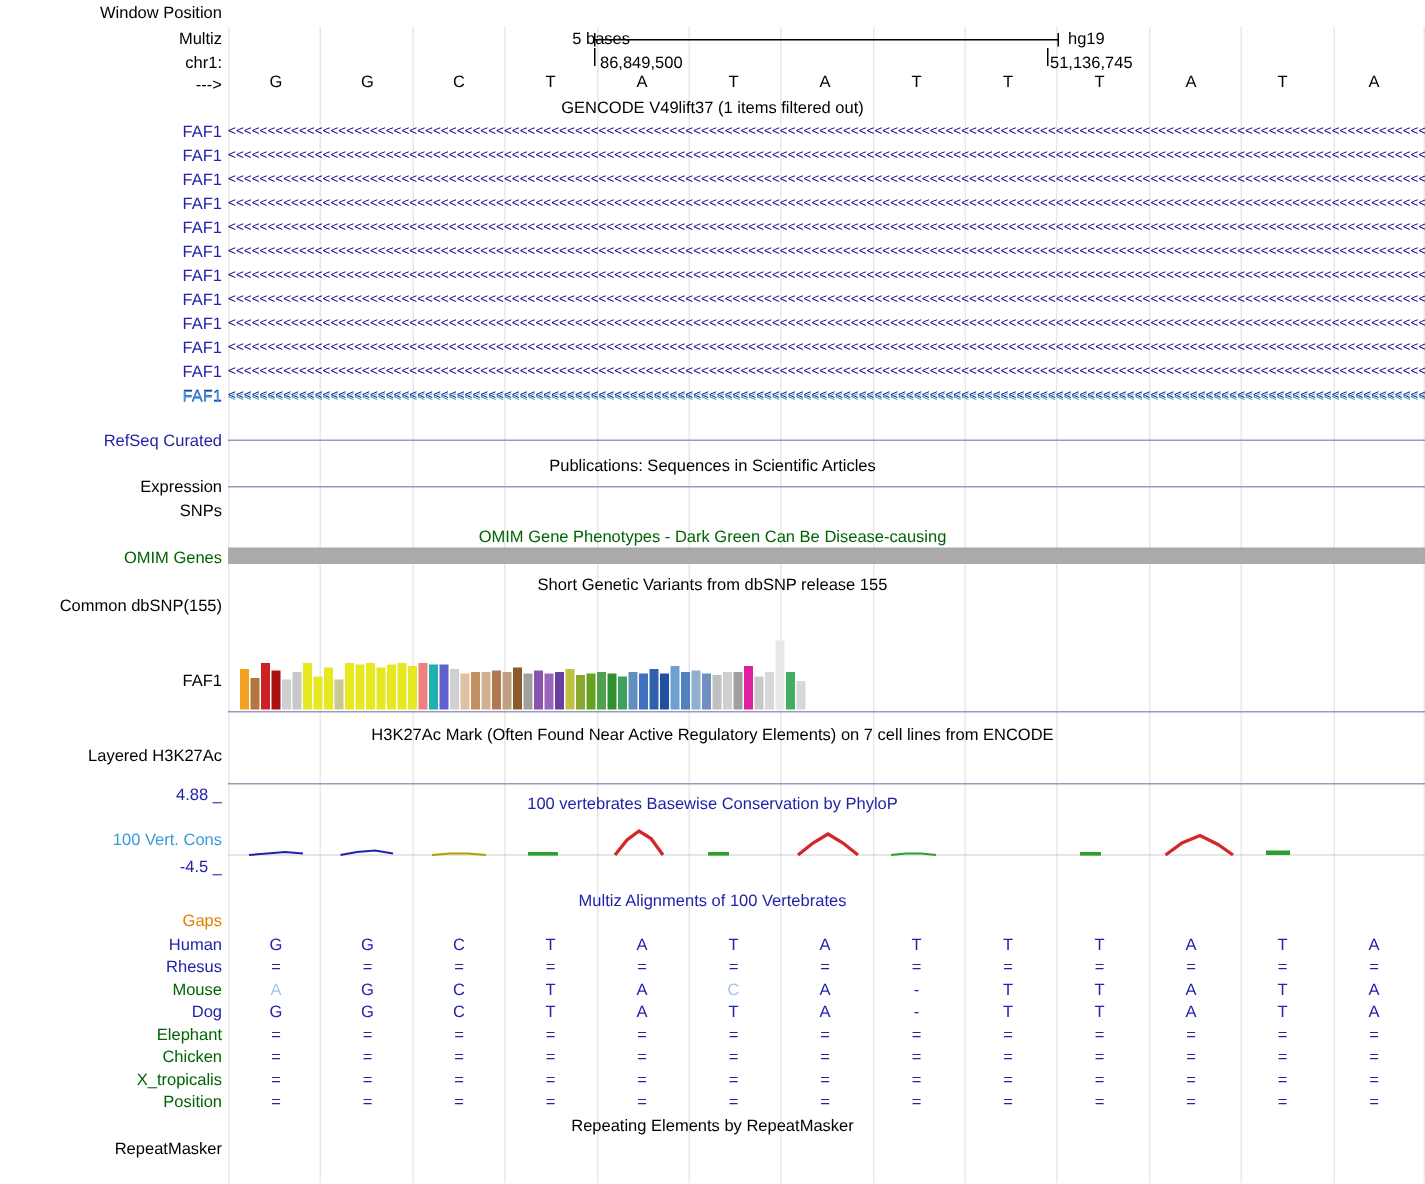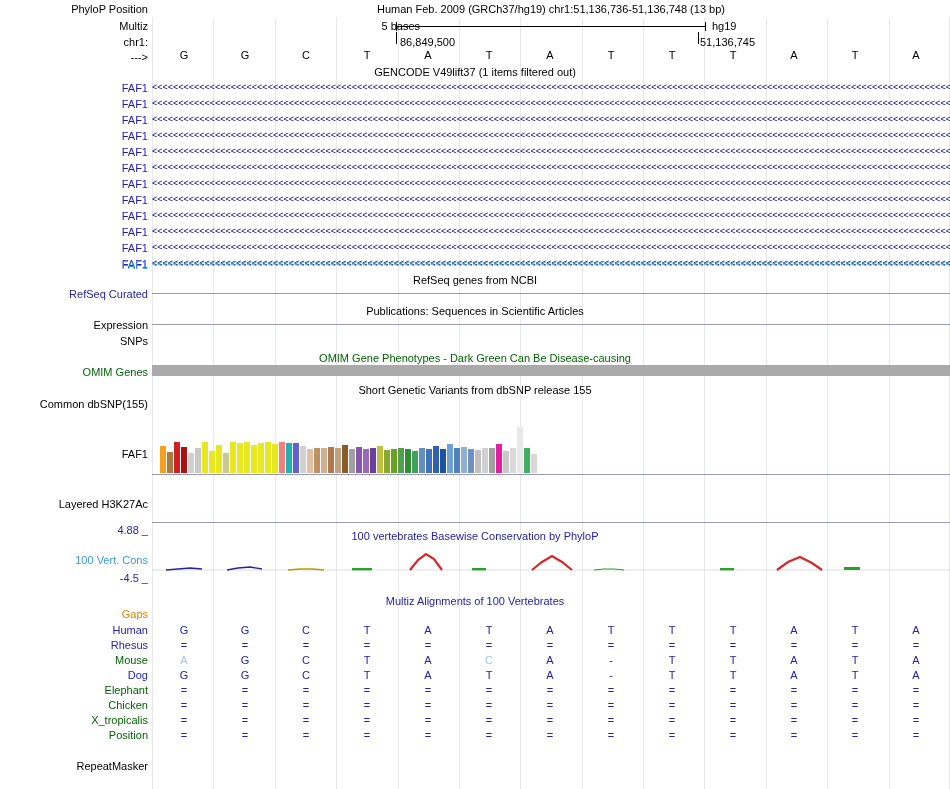--- a/index.html
+++ b/index.html
@@ -130,22 +130,21 @@
       <i style="left:368px"></i>
       <i style="left:430px"></i>
       <i style="left:491px"></i>
       <i style="left:552px"></i>
       <i style="left:614px"></i>
       <i style="left:675px"></i>
       <i style="left:737px"></i>
       <i style="left:797px"></i>
     </div>
 
-  <div class="lbl" style="left:0;top:3px;width:148px;">PhyloP Position</div>
-  <div class="ctr" style="left:152px;top:3px;width:798px;">Human Feb. 2009 (GRCh37/hg19)   chr1:51,136,736-51,136,748 (13 bp)</div>
+  <div class="lbl" style="left:0;top:3px;width:148px;">Window Position</div>
 
   <div class="lbl" style="left:0;top:20px;width:148px;">Multiz</div>
   <div class="ctr" style="left:290px;top:20px;width:130px;text-align:right;">5 bases</div>
   <div class="scalebar" style="left:396px;top:22px;width:310px;">
     <div class="l"></div>
       <div class="m"></div>
       <div class="r" style="left:309px;"></div>
   </div>
   <div class="ctr" style="left:712px;top:20px;width:80px;text-align:left;">hg19</div>
 
@@ -207,21 +206,20 @@
 
   <div class="lbl bluelabel" style="left:0;top:242px;width:148px;">FAF1</div>
   <div class="arrowline" style="top:242px;">&lt;&lt;&lt;&lt;&lt;&lt;&lt;&lt;&lt;&lt;&lt;&lt;&lt;&lt;&lt;&lt;&lt;&lt;&lt;&lt;&lt;&lt;&lt;&lt;&lt;&lt;&lt;&lt;&lt;&lt;&lt;&lt;&lt;&lt;&lt;&lt;&lt;&lt;&lt;&lt;&lt;&lt;&lt;&lt;&lt;&lt;&lt;&lt;&lt;&lt;&lt;&lt;&lt;&lt;&lt;&lt;&lt;&lt;&lt;&lt;&lt;&lt;&lt;&lt;&lt;&lt;&lt;&lt;&lt;&lt;&lt;&lt;&lt;&lt;&lt;&lt;&lt;&lt;&lt;&lt;&lt;&lt;&lt;&lt;&lt;&lt;&lt;&lt;&lt;&lt;&lt;&lt;&lt;&lt;&lt;&lt;&lt;&lt;&lt;&lt;&lt;&lt;&lt;&lt;&lt;&lt;&lt;&lt;&lt;&lt;&lt;&lt;&lt;&lt;&lt;&lt;&lt;&lt;&lt;&lt;&lt;&lt;&lt;&lt;&lt;&lt;&lt;&lt;&lt;&lt;&lt;&lt;&lt;&lt;&lt;&lt;&lt;&lt;&lt;&lt;&lt;&lt;&lt;&lt;&lt;&lt;&lt;&lt;&lt;&lt;&lt;&lt;&lt;&lt;&lt;&lt;&lt;&lt;&lt;&lt;&lt;&lt;&lt;&lt;&lt;&lt;&lt;&lt;&lt;&lt;&lt;&lt;&lt;&lt;&lt;&lt;&lt;&lt;&lt;&lt;&lt;&lt;&lt;&lt;&lt;&lt;&lt;&lt;&lt;&lt;&lt;&lt;&lt;&lt;</div>
 
   <div class="lbl bluelabel" style="left:0;top:258px;width:148px;">FAF1</div>
   <div class="arrowline" style="top:258px;">&lt;&lt;&lt;&lt;&lt;&lt;&lt;&lt;&lt;&lt;&lt;&lt;&lt;&lt;&lt;&lt;&lt;&lt;&lt;&lt;&lt;&lt;&lt;&lt;&lt;&lt;&lt;&lt;&lt;&lt;&lt;&lt;&lt;&lt;&lt;&lt;&lt;&lt;&lt;&lt;&lt;&lt;&lt;&lt;&lt;&lt;&lt;&lt;&lt;&lt;&lt;&lt;&lt;&lt;&lt;&lt;&lt;&lt;&lt;&lt;&lt;&lt;&lt;&lt;&lt;&lt;&lt;&lt;&lt;&lt;&lt;&lt;&lt;&lt;&lt;&lt;&lt;&lt;&lt;&lt;&lt;&lt;&lt;&lt;&lt;&lt;&lt;&lt;&lt;&lt;&lt;&lt;&lt;&lt;&lt;&lt;&lt;&lt;&lt;&lt;&lt;&lt;&lt;&lt;&lt;&lt;&lt;&lt;&lt;&lt;&lt;&lt;&lt;&lt;&lt;&lt;&lt;&lt;&lt;&lt;&lt;&lt;&lt;&lt;&lt;&lt;&lt;&lt;&lt;&lt;&lt;&lt;&lt;&lt;&lt;&lt;&lt;&lt;&lt;&lt;&lt;&lt;&lt;&lt;&lt;&lt;&lt;&lt;&lt;&lt;&lt;&lt;&lt;&lt;&lt;&lt;&lt;&lt;&lt;&lt;&lt;&lt;&lt;&lt;&lt;&lt;&lt;&lt;&lt;&lt;&lt;&lt;&lt;&lt;&lt;&lt;&lt;&lt;&lt;&lt;&lt;&lt;&lt;&lt;&lt;&lt;&lt;&lt;&lt;&lt;&lt;&lt;&lt;&lt;</div>
 
   <div class="lbl lightblue" style="left:0;top:259px;width:148px;top:259px;">FAF1</div>
   <div class="arrowline hl" style="top:259px;">&lt;&lt;&lt;&lt;&lt;&lt;&lt;&lt;&lt;&lt;&lt;&lt;&lt;&lt;&lt;&lt;&lt;&lt;&lt;&lt;&lt;&lt;&lt;&lt;&lt;&lt;&lt;&lt;&lt;&lt;&lt;&lt;&lt;&lt;&lt;&lt;&lt;&lt;&lt;&lt;&lt;&lt;&lt;&lt;&lt;&lt;&lt;&lt;&lt;&lt;&lt;&lt;&lt;&lt;&lt;&lt;&lt;&lt;&lt;&lt;&lt;&lt;&lt;&lt;&lt;&lt;&lt;&lt;&lt;&lt;&lt;&lt;&lt;&lt;&lt;&lt;&lt;&lt;&lt;&lt;&lt;&lt;&lt;&lt;&lt;&lt;&lt;&lt;&lt;&lt;&lt;&lt;&lt;&lt;&lt;&lt;&lt;&lt;&lt;&lt;&lt;&lt;&lt;&lt;&lt;&lt;&lt;&lt;&lt;&lt;&lt;&lt;&lt;&lt;&lt;&lt;&lt;&lt;&lt;&lt;&lt;&lt;&lt;&lt;&lt;&lt;&lt;&lt;&lt;&lt;&lt;&lt;&lt;&lt;&lt;&lt;&lt;&lt;&lt;&lt;&lt;&lt;&lt;&lt;&lt;&lt;&lt;&lt;&lt;&lt;&lt;&lt;&lt;&lt;&lt;&lt;&lt;&lt;&lt;&lt;&lt;&lt;&lt;&lt;&lt;&lt;&lt;&lt;&lt;&lt;&lt;&lt;&lt;&lt;&lt;&lt;&lt;&lt;&lt;&lt;&lt;&lt;&lt;&lt;&lt;&lt;&lt;&lt;&lt;&lt;&lt;&lt;&lt;&lt;</div>
 
-  <div class="title" style="top:274px;">RefSeq genes from NCBI</div>
   <div class="lbl bluelabel" style="left:0;top:288px;width:148px;">RefSeq Curated</div>
   <div class="hline" style="top:293px;"></div>
 
   <div class="title" style="top:305px;">Publications: Sequences in Scientific Articles</div>
   <div class="lbl" style="left:0;top:319px;width:148px;">Expression</div>
   <div class="hline" style="top:324px;background:#9999bb;"></div>
   <div class="lbl" style="left:0;top:335px;width:148px;">SNPs</div>
 
   <div class="title green" style="top:352px;">OMIM Gene Phenotypes - Dark Green Can Be Disease-causing</div>
   <div class="lbl greenlabel" style="left:0;top:366px;width:148px;">OMIM Genes</div>
@@ -282,20 +280,21 @@
       <div class="bar" style="left:337px;height:25px;background:#a0a0a0;"></div>
       <div class="bar" style="left:344px;height:29px;background:#e020a0;"></div>
       <div class="bar" style="left:351px;height:22px;background:#c8c8c8;"></div>
       <div class="bar" style="left:358px;height:25px;background:#d8d8d8;"></div>
       <div class="bar" style="left:365px;height:46px;background:#e8e8e8;"></div>
       <div class="bar" style="left:372px;height:25px;background:#40b060;"></div>
       <div class="bar" style="left:379px;height:19px;background:#d8d8d8;"></div>
     </div>
   <div class="hline" style="top:474px;"></div>
 
+  <div class="title" style="top:484px;">H3K27Ac Mark (Often Found Near Active Regulatory Elements) on 7 cell lines from ENCODE</div>
   <div class="lbl" style="left:0;top:498px;width:148px;">Layered H3K27Ac</div>
   <div class="hline" style="top:522px;"></div>
 
   <div class="lbl bluelabel" style="left:0;top:524px;width:148px;">4.88 _</div>
   <div class="title blue" style="top:530px;">100 vertebrates Basewise Conservation by PhyloP</div>
   <div class="lbl lightblue" style="left:0;top:554px;width:148px;">100 Vert. Cons</div>
   <div class="lbl bluelabel" style="left:0;top:572px;width:148px;">-4.5 _</div>
 
   <div id="cons" style="top:548px;height:34px;">
     <svg width="798" height="34" viewBox="0 0 798 34">
@@ -446,15 +445,16 @@
     <span style="left:337px;">=</span>
     <span style="left:398px;">=</span>
     <span style="left:459px;">=</span>
     <span style="left:520px;">=</span>
     <span style="left:581px;">=</span>
     <span style="left:642px;">=</span>
     <span style="left:703px;">=</span>
     <span style="left:764px;">=</span>
   </div>
 
+  <div class="title" style="top:745px;">Repeating Elements by RepeatMasker</div>
   <div class="lbl" style="left:0;top:760px;width:148px;">RepeatMasker</div>
 
 </div>
 
 </body></html>

